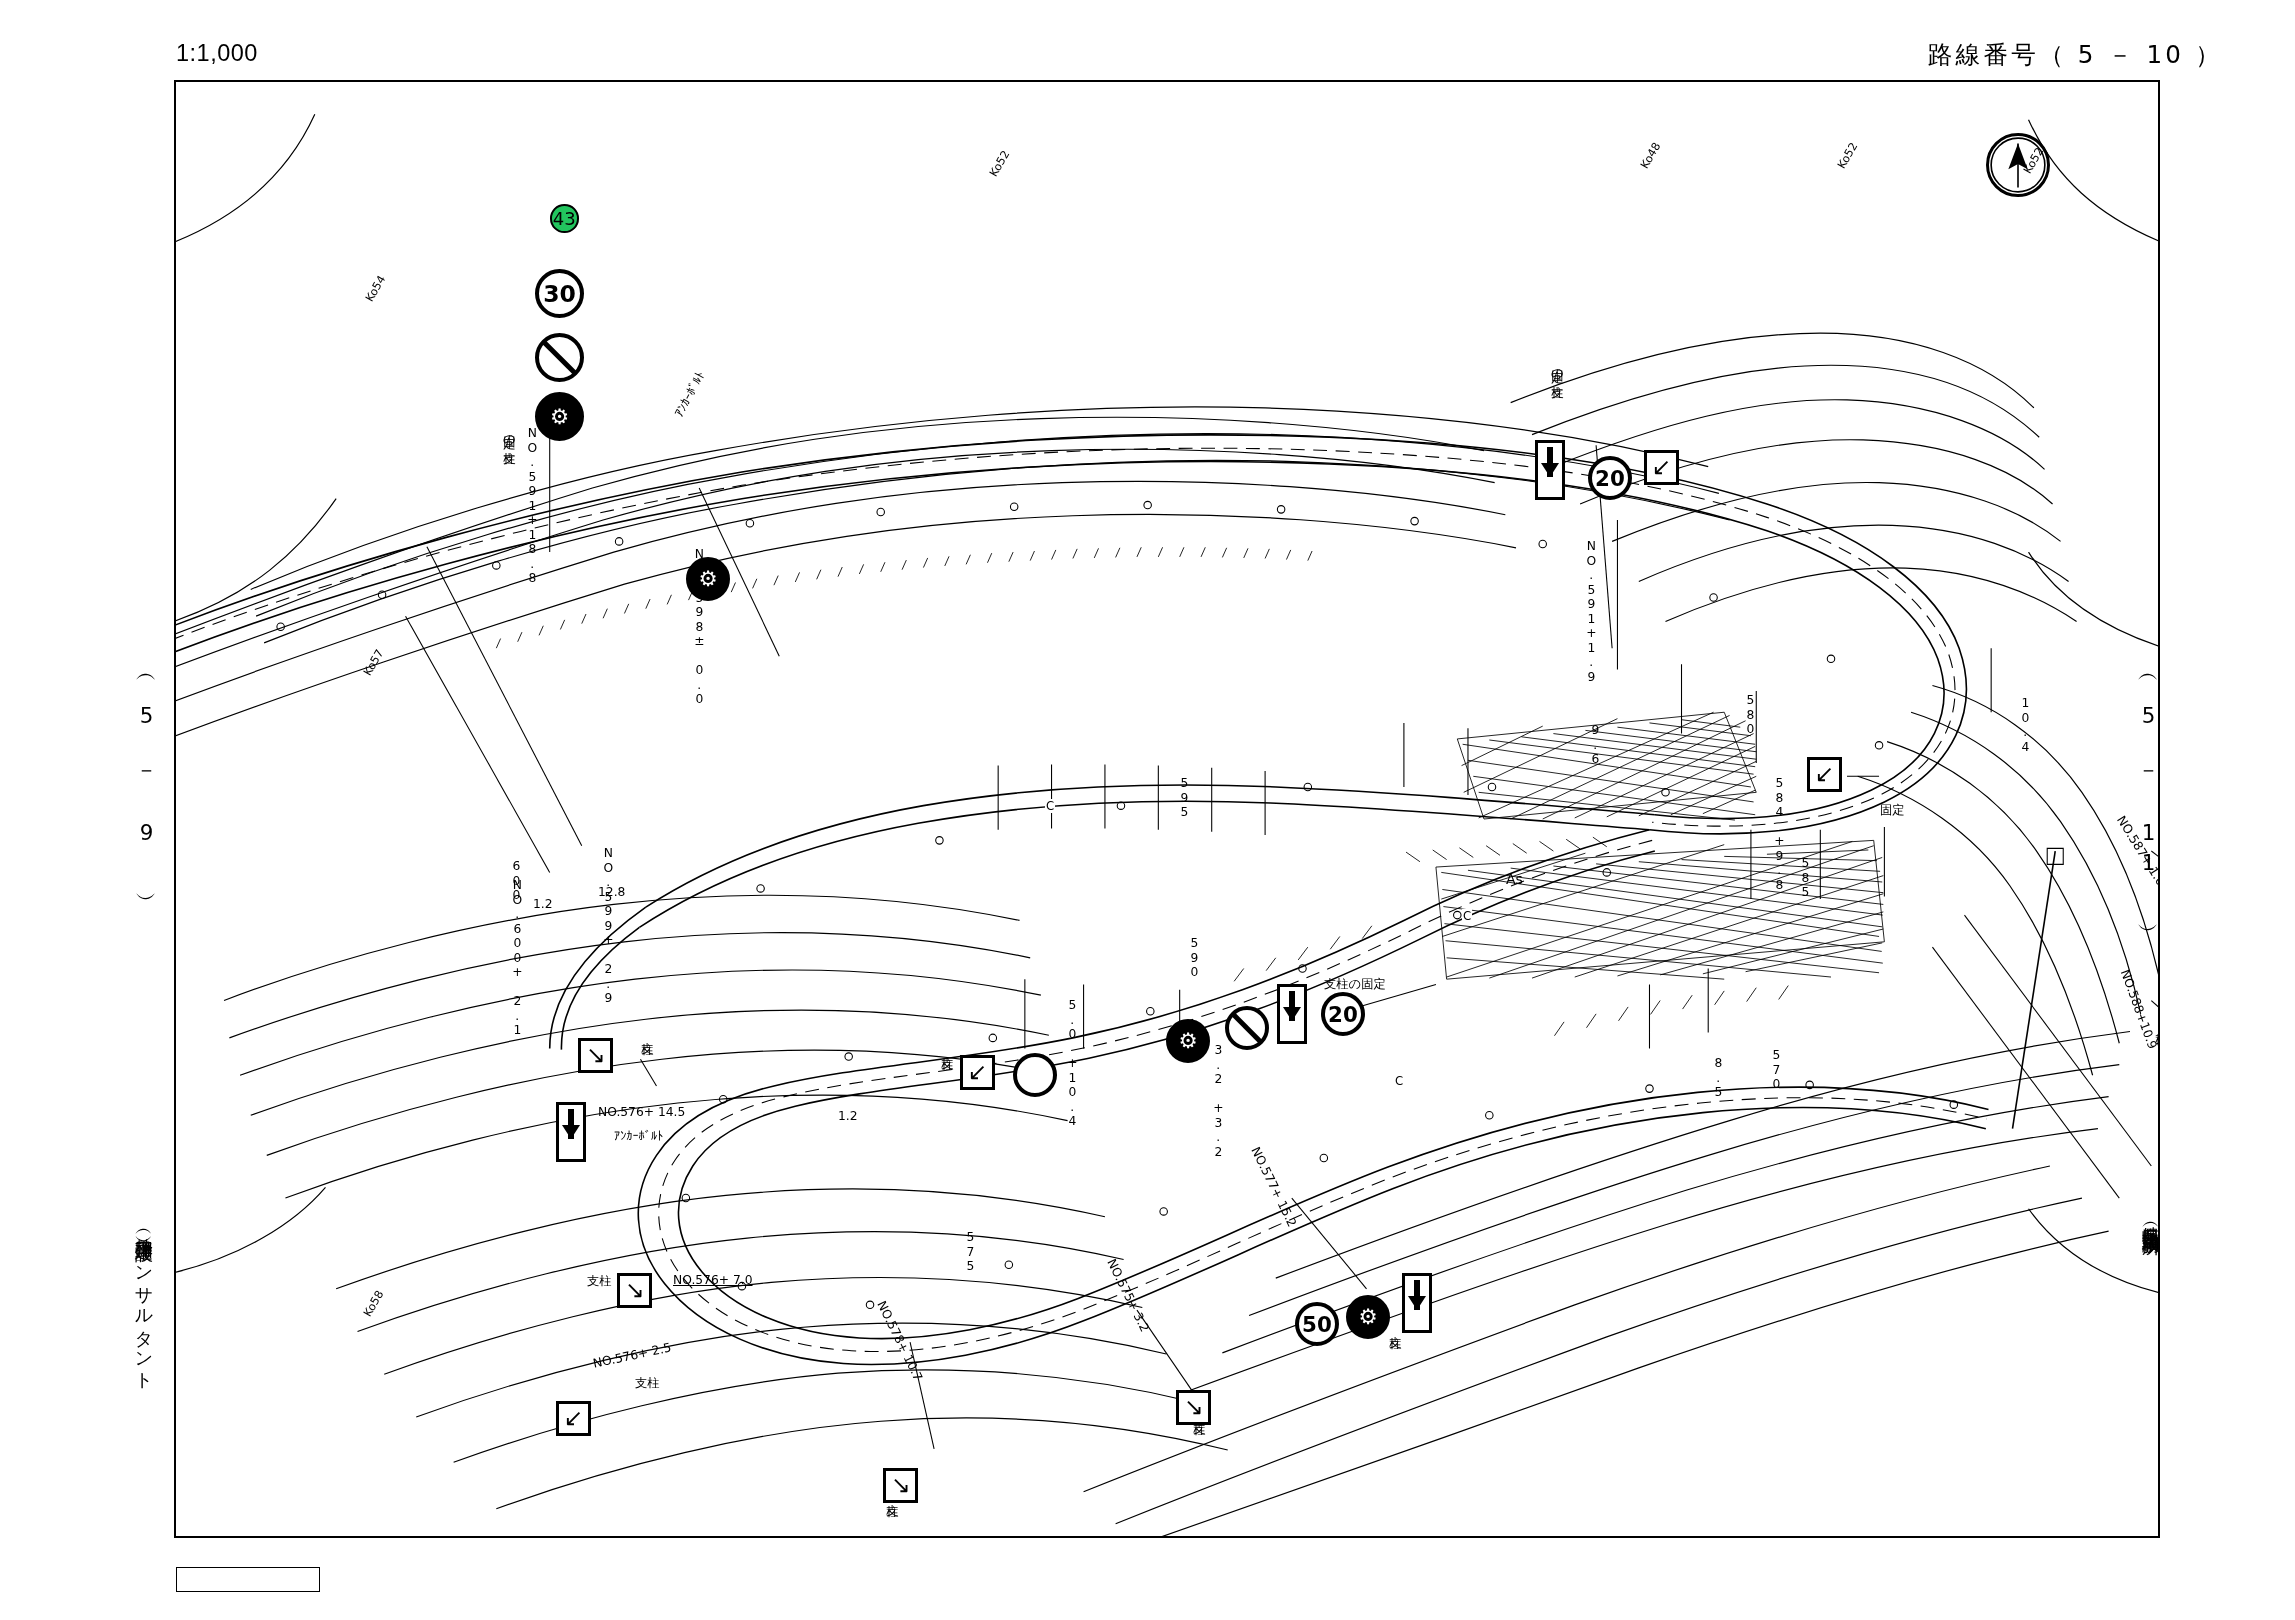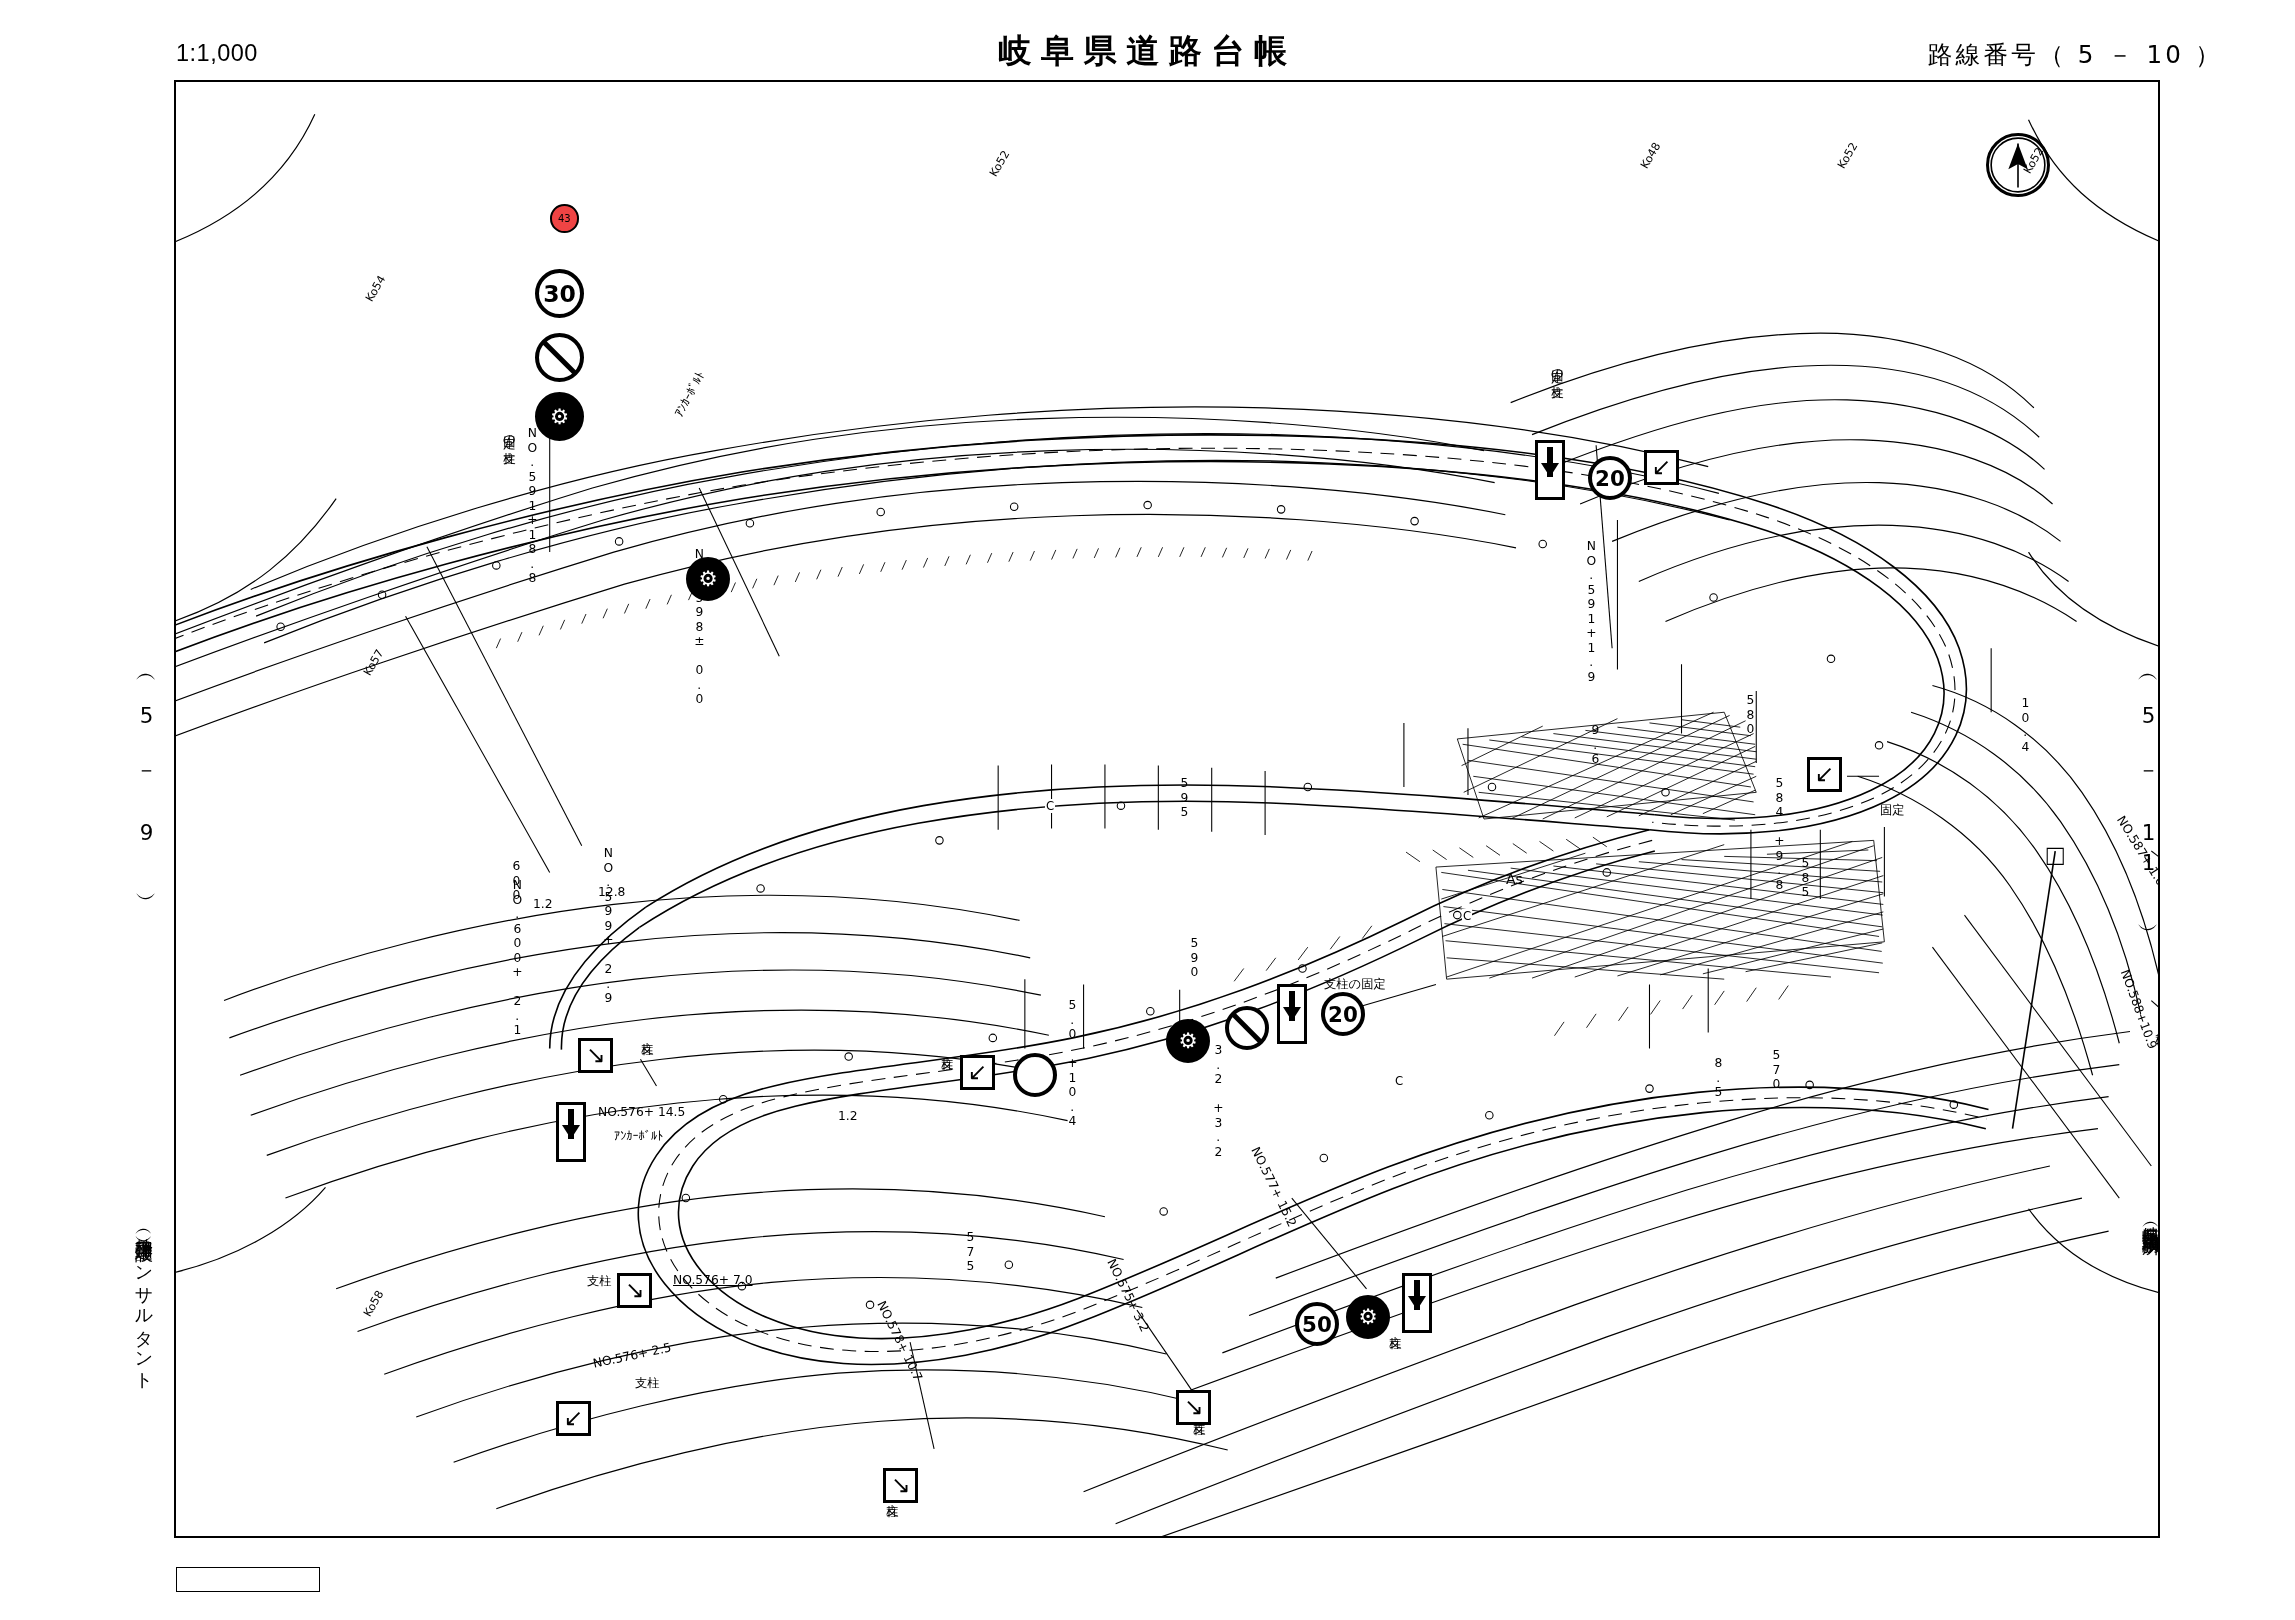--- a/index.html
+++ b/index.html
@@ -170,23 +170,23 @@
   }
   .chev-glyph {
     font-size: 23.5px; line-height: 1;
     font-family: "DejaVu Sans", sans-serif;
   }
 
   .tiny-num-circle {
     width: 24.6px; height: 24.6px;
     border-radius: 50%;
     border: 2.1px solid #000;
-    background: #ef4444;
+    background: #22c55e;
     display:flex; align-items:center; justify-content:center;
-    font-size: 10px;
+    font-size: 18px;
     font-family: "DejaVu Sans", sans-serif;
   }
 
   
   .compass {
     position: absolute;
     width: 58px; height: 58px;
     border-radius: 50%;
     border: 3.2px solid #000;
     background: #fff;
@@ -215,21 +215,20 @@
     background: #fff;
     padding: 0 1.1px;
   }
 </style>
 </head>
 <body>
 
 <div class="sheet">
 
   <div class="scale-label">1:1,000</div>
-  <div class="main-title">岐阜県道路台帳</div>
   <div class="route-no">路線番号（ 5 － 10 ）</div>
 
   <div class="vert vert-left-sheet">（ 5 － 9 ）</div>
   <div class="vert vert-right-sheet">（ 5 － 11 ）</div>
   <div class="vert vert-left-company">（株）帝国建設コンサルタント</div>
   <div class="vert vert-right-office">岐阜県（高山建設事務所）</div>
 
   <div class="footer-box"></div>
 
   <div class="frame">

